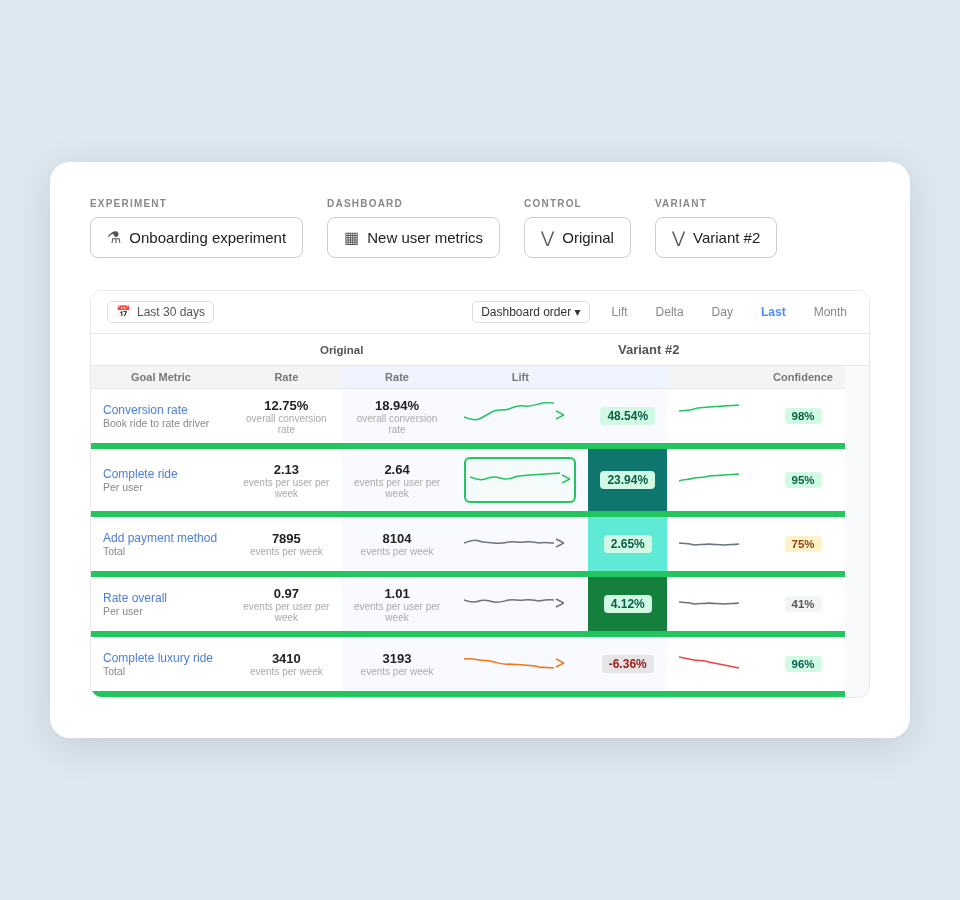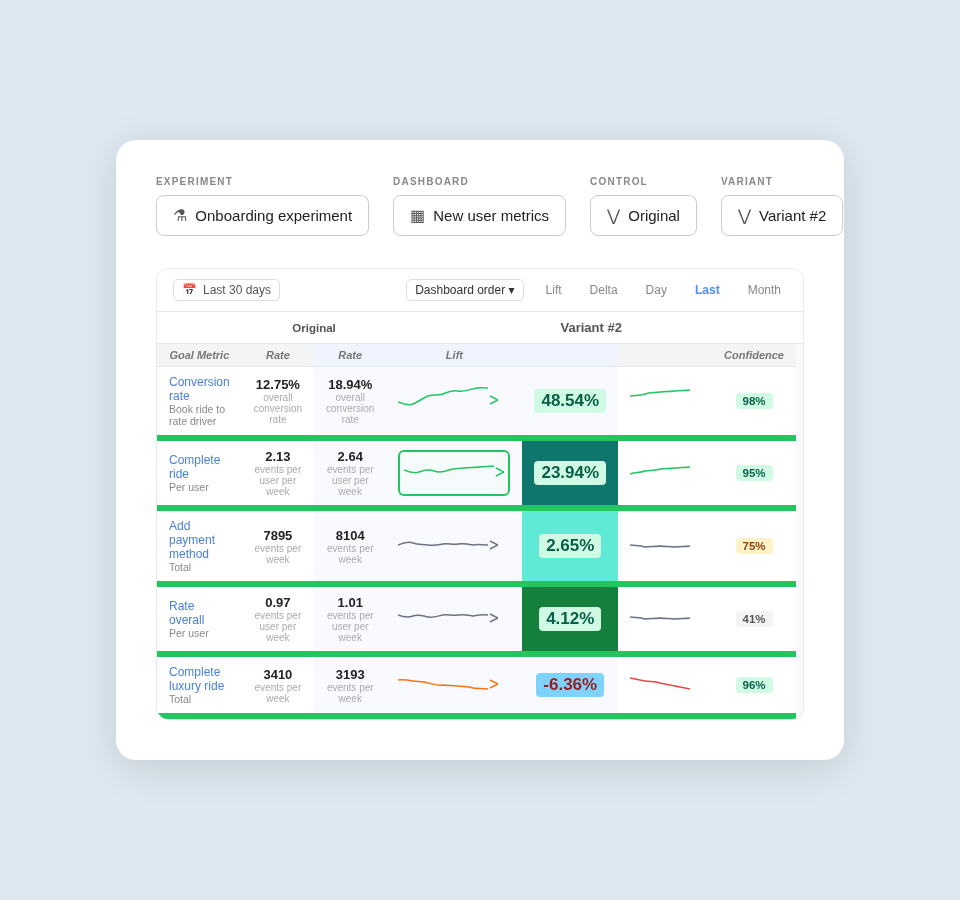--- a/index.html
+++ b/index.html
@@ -9,21 +9,21 @@
       width: 960px;
       height: 900px;
       display: flex;
       align-items: center;
       justify-content: center;
     }
     .outer-card {
       background: white;
       border-radius: 20px;
       box-shadow: 0 8px 40px rgba(0,0,0,0.12);
-      width: 728px;
+      width: 860px;
       padding: 36px 40px 40px;
     }
     
     .selector-row {
       display: flex;
       gap: 24px;
       margin-bottom: 32px;
       align-items: flex-end;
     }
     .selector-col {
@@ -122,21 +122,20 @@
       background: white;
     }
     .metrics-table th.left { text-align: left; }
     .metrics-table .group-header th {
       background: #f3f4f6;
       color: #777;
       font-size: 11px;
       font-weight: 600;
       text-align: center;
       padding: 5px 12px;
-      font-style: italic;
     }
     .metrics-table td {
       padding: 8px 12px;
       border-bottom: 6px solid #22c55e;
       vertical-align: middle;
     }
     .cell-metric-name {
       color: #4a7fdb;
       font-weight: 500;
       font-size: 12px;
@@ -153,25 +152,25 @@
     }
     .cell-rate-sub {
       color: #aaa;
       font-size: 10px;
       text-align: center;
     }
     .lift-badge {
       display: inline-block;
       padding: 2px 7px;
       border-radius: 4px;
-      font-size: 17px;
+      font-size: 12px;
       font-weight: 600;
     }
     .lift-positive { background: #d1fae5; color: #065f46; }
-    .lift-negative { background: #7dd3fc; color: #991b1b; text-align: right; }
+    .lift-negative { background: #e5e5e5; color: #991b1b; text-align: right; }
     .conf-badge {
       display: inline-block;
       padding: 2px 7px;
       border-radius: 4px;
       font-size: 11.5px;
       font-weight: 600;
     }
     .conf-high { background: #d1fae5; color: #065f46; }
     .conf-med { background: #fef3c7; color: #92400e; }
     .conf-low { background: #f3f4f6; color: #555; }

